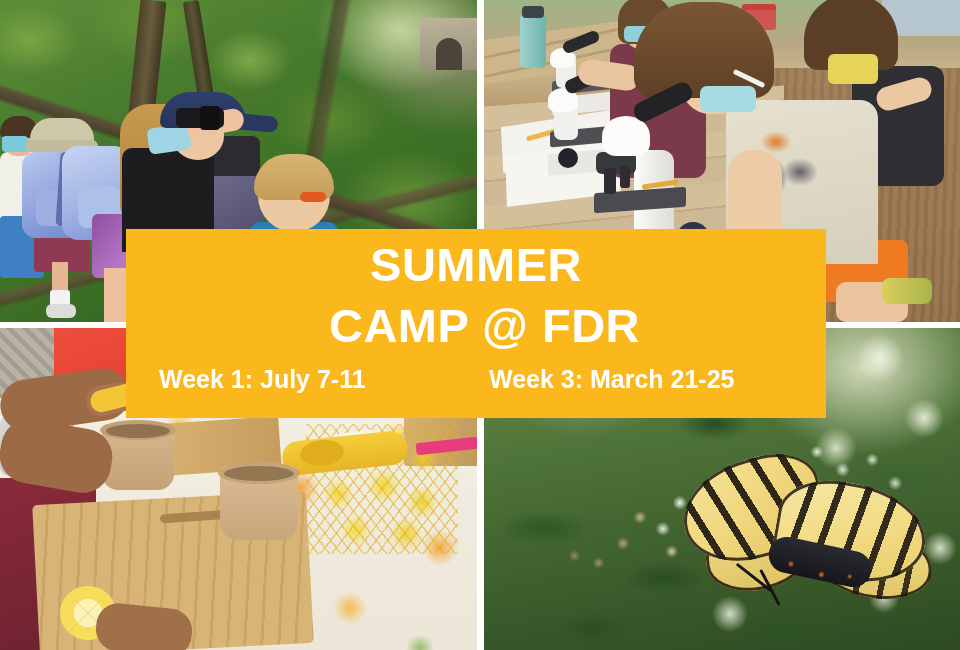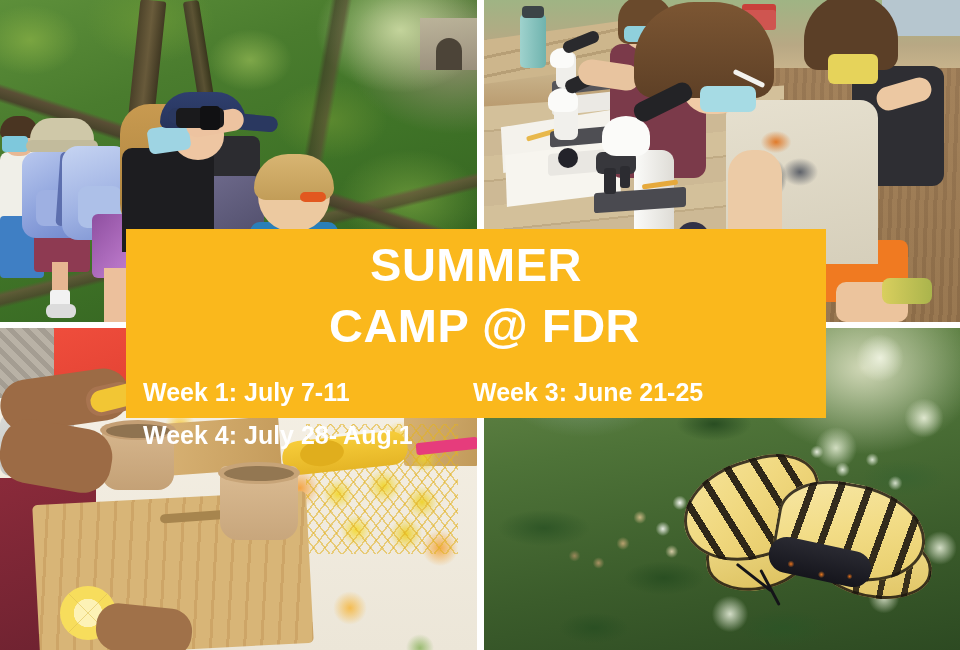--- a/index.html
+++ b/index.html
@@ -431,21 +431,21 @@
     text-align:center;
   }
   #weeks{
     margin:0;padding:16px 0 0 0;
     display:grid;
     grid-template-columns:330px 1fr;
     row-gap:2px;
     font-size:25px;font-weight:bold;line-height:1.12;
     text-align:left;
   }
-  #weeks > div{padding-left:17px;white-space:nowrap;margin-top:13px;}
+  #weeks > div{padding-left:33px;white-space:nowrap;}
   .wk-right{padding-left:9px;}
 </style>
 </head>
 <body>
 
 <div id="flyer">
 
   <div class="photo" id="photo-tl">
     <div class="layer tl-foliage"></div>
     <div class="layer tl-branch"></div>
@@ -609,18 +609,17 @@
       <div class="bf-ant1"></div>
       <div class="bf-ant2"></div>
     </div>
   </div>
 
   <div id="banner">
     <div id="title-line-1">SUMMER</div>
     <div id="title-line-2">CAMP @ FDR</div>
     <div id="weeks">
       <div>Week 1: July 7-11</div>
-      <div class="wk-right">Week 3: June 21-25</div>
-      <div class="wk-right">Week 4: July 28- Aug.1</div>
+      <div class="wk-right">Week 3: March 21-25</div>
     </div>
   </div>
 
 </div>
 
 </body></html>

